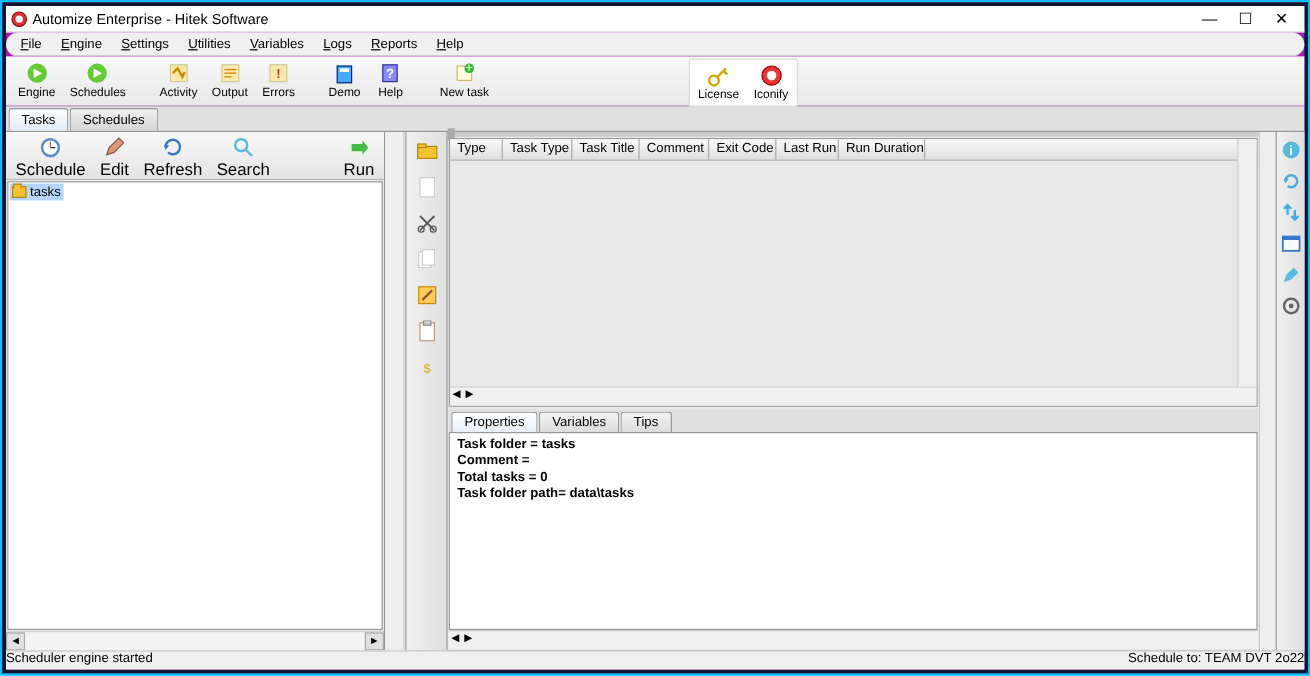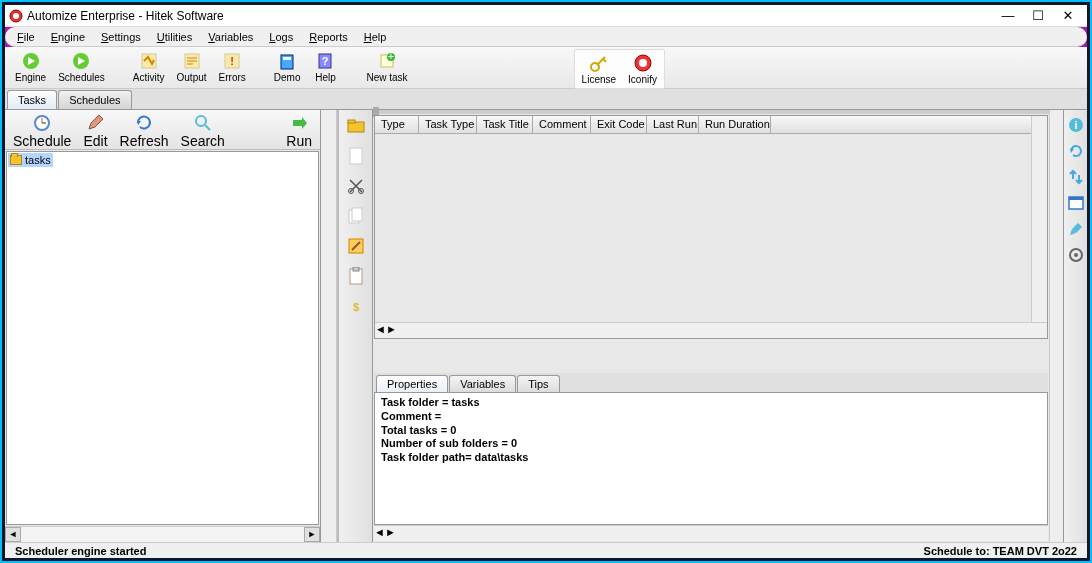--- a/index.html
+++ b/index.html
@@ -42,28 +42,28 @@
 .center-pane { flex: 1; display: flex; flex-direction: column; min-width: 0; }
 .center-pane .split-handle { height: 4px; background: #ccc; cursor: default; position: relative; }
 .center-pane .split-handle .grip { position: absolute; left: 0; top: -3px; width: 6px; height: 10px; background: #aaa; }
 .grid-area { flex: 0 0 224px; background: #e8e8e8; border: 1px solid #999; margin: 1px; display: flex; flex-direction: column; position: relative; }
 .grid-header { display: flex; background: linear-gradient(#f8f8f8,#e0e0e0); border-bottom: 1px solid #aaa; height: 18px; }
 .grid-header .col { border-right: 1px solid #aaa; padding: 2px 6px; font-size: 11px; white-space: nowrap; overflow: hidden; }
 .grid-body { flex: 1; background: #e8e8e8; }
 .grid-hscroll { height: 16px; background: #f0f0f0; display: flex; border-top: 1px solid #ccc; }
 .grid-vscroll { position: absolute; right: 0; top: 0; bottom: 16px; width: 16px; background: #f0f0f0; border-left: 1px solid #ccc; }
 .details-area { flex: 1; display: flex; flex-direction: column; margin: 1px; min-height: 0; }
-.details-tabs { display: flex; height: 19px; align-items: flex-end; background: #e0e0e0; padding-left: 2px; margin-top: 32px; }
+.details-tabs { display: flex; height: 19px; align-items: flex-end; background: #e0e0e0; padding-left: 2px; }
 .dtab { padding: 2px 10px; background: linear-gradient(#f4f4f4,#dcdcdc); border: 1px solid #999; border-bottom: none; border-radius: 3px 3px 0 0; margin-right: 1px; cursor: default; font-size: 11px; }
 .dtab.active { background: linear-gradient(#fff,#e8f0f8); }
 .details-body { flex: 1; background: #fff; border: 1px solid #999; padding: 3px 6px; overflow: auto; font-family: "Times New Roman", serif; font-size: 13px; line-height: 1.25; position: relative; }
 .details-body b { font-weight: bold; }
 .rstrip { width: 24px; background: linear-gradient(90deg,#f0f0f0,#e0e0e0); border-left: 1px solid #999; display: flex; flex-direction: column; align-items: center; padding-top: 6px; gap: 8px; }
 .rstrip .ricon { width: 18px; height: 18px; display: flex; align-items: center; justify-content: center; cursor: default; }
-.statusbar { height: 16px; background: #f0f0f0; border-top: 1px solid #ccc; display: flex; align-items: center; padding: 0 10px; font-size: 11px; font-weight: bold; }
+.statusbar { height: 16px; background: #f0f0f0; border-top: 1px solid #ccc; display: flex; align-items: flex-start; padding: 0 0; font-size: 11px; }
 .statusbar .status-left { flex: 1; }
 .statusbar .status-right { }
 svg { display: block; }
 </style>
 </head>
 <body>
 
 <div class="window">
 
   <div class="titlebar">
@@ -333,21 +333,20 @@
       <div class="details-area">
         <div class="details-tabs">
           <div class="dtab active">Properties</div>
           <div class="dtab">Variables</div>
           <div class="dtab">Tips</div>
         </div>
         <div class="details-body">
           <div><b>Task folder = tasks</b></div>
           <div><b>Comment =</b></div>
           <div><b>Total tasks = 0</b></div>
-          <div><b>Number of sub folders = 0</b></div>
           <div><b>Task folder path= data\tasks</b></div>
         </div>
         <div class="grid-hscroll">
           <div class="arrow">◄</div>
           <div class="track"></div>
           <div class="arrow">►</div>
         </div>
       </div>
     </div>
 

